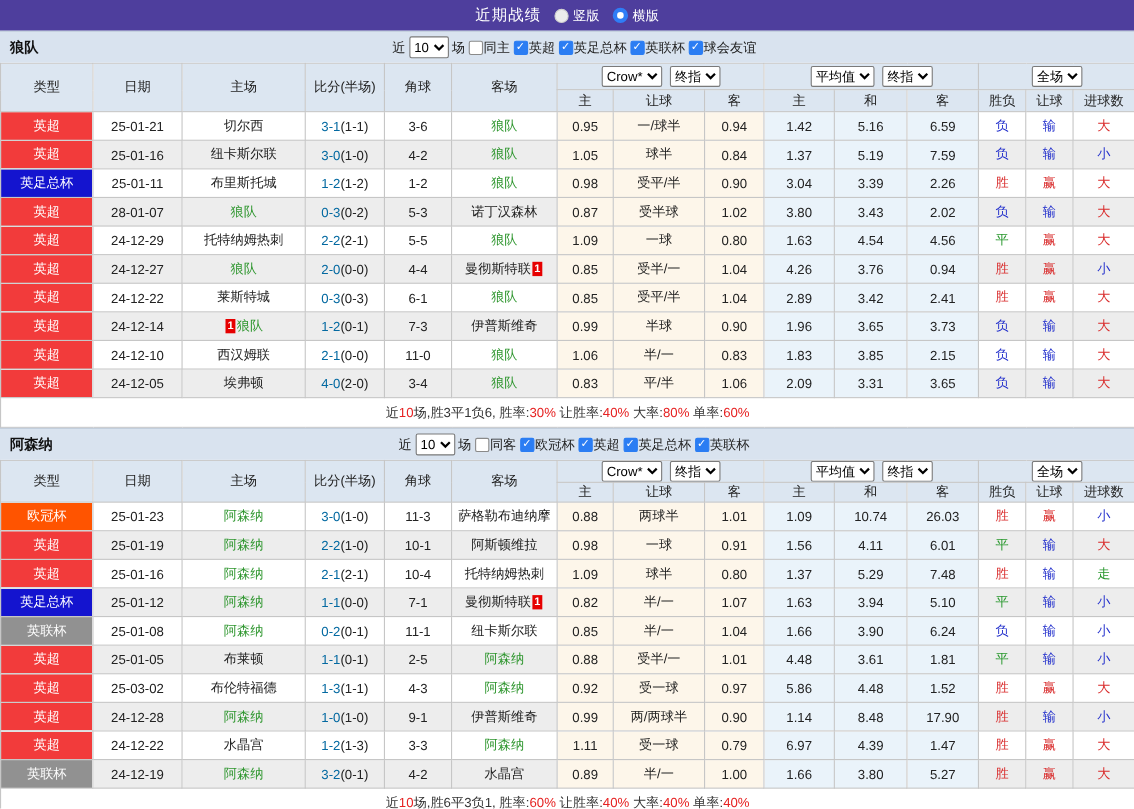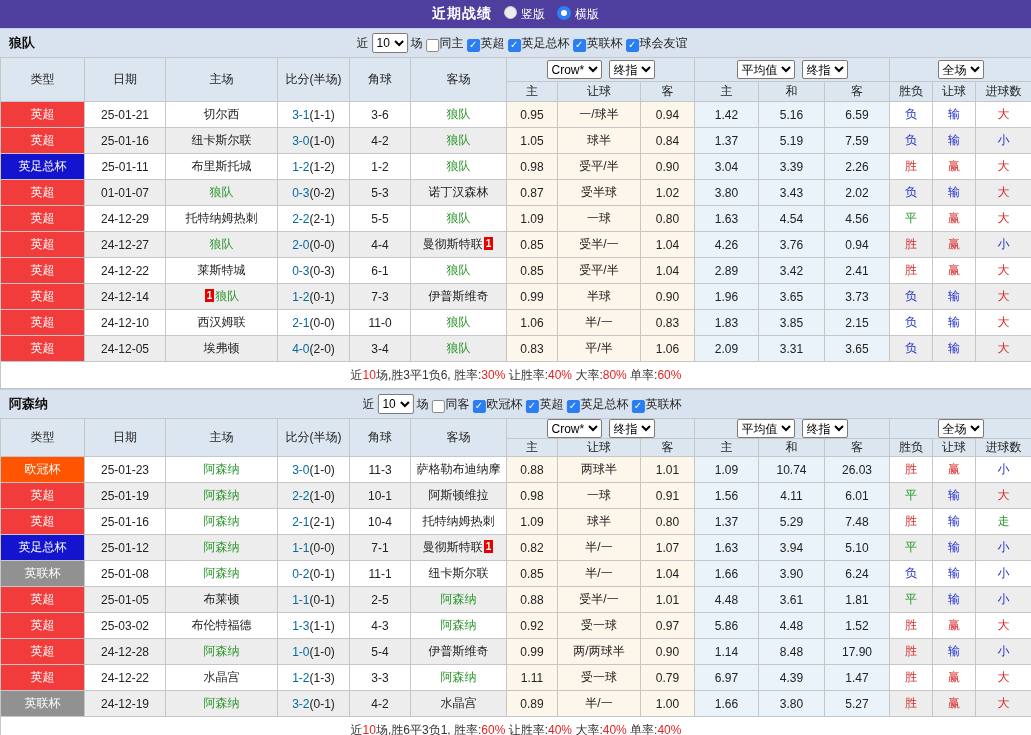--- a/index.html
+++ b/index.html
@@ -8,22 +8,22 @@
     font-family:"Liberation Sans","DejaVu Sans",sans-serif;
     -webkit-font-smoothing:antialiased;
   }
   .page{width:1031px;}
 
   
   .topbar{
     height:28px;background:#4e3e9d;color:#fff;
     display:flex;align-items:center;justify-content:center;gap:12px;
   }
-  .topbar .title{font-weight:bold;font-size:14px;letter-spacing:1px;}
-  .radio-opt{display:inline-flex;align-items:flex-start;gap:4px;font-size:12px;cursor:pointer;}
+  .topbar .title{font-weight:normal;font-size:14px;letter-spacing:1px;}
+  .radio-opt{display:inline-flex;align-items:center;gap:4px;font-size:12px;cursor:pointer;}
   .radio{
     width:13px;height:13px;border-radius:50%;
     background:#ececec;border:1px solid #cfcfcf;box-sizing:border-box;display:inline-block;
   }
   .radio.checked{width:14px;height:14px;background:#fff;border:4px solid #2f7df6;}
 
   
   .section-bar{
     height:28px;background:#d9e3ef;position:relative;
     display:flex;align-items:center;font-size:12px;color:#222;
@@ -31,21 +31,21 @@
   }
   .section-bar .team{font-weight:bold;font-size:13px;margin-left:9px;color:#111;}
   .controls{
     position:absolute;left:50%;top:0;height:100%;transform:translateX(-48%);
     display:flex;align-items:center;gap:3px;white-space:nowrap;
   }
   .controls select{
     font-size:12px;height:20px;background:#fff;border:1px solid #7a7a7a;border-radius:2px;
     font-family:inherit;
   }
-  .opt{display:inline-flex;align-items:flex-end;cursor:pointer;}
+  .opt{display:inline-flex;align-items:center;cursor:pointer;}
   .cb{
     width:13px;height:13px;box-sizing:border-box;border:1px solid #8a8a8a;border-radius:2px;
     background:#fff;display:inline-flex;align-items:center;justify-content:center;
     margin-right:1px;vertical-align:middle;
   }
   .cb.checked{background:#2b7df3;border-color:#2b7df3;color:#fff;}
   .cb.checked::after{content:"✓";font-size:10px;font-weight:bold;line-height:1;}
 
   
   table.grid{
@@ -233,21 +233,21 @@
     <td class="c-o">0.90</td>
     <td class="c-a">3.04</td>
     <td class="c-a">3.39</td>
     <td class="c-a">2.26</td>
     <td class="c-r" style="color: rgb(217, 43, 43);">胜</td>
     <td class="c-r" style="color: rgb(217, 43, 43);">赢</td>
     <td class="c-r" style="color: rgb(217, 43, 43);">大</td>
   </tr>
         <tr>
     <td class="c-type" style="background: rgb(242, 59, 59);">英超</td>
-    <td class="c-date">01-01-07</td>
+    <td class="c-date">28-01-07</td>
     <td class="c-team"><span class="tname focus">狼队</span></td>
     <td class="c-score"><span class="ft">0-3</span><span class="ht">(0-2)</span></td>
     <td class="c-corner">5-3</td>
     <td class="c-team"><span class="tname">诺丁汉森林</span></td>
     <td class="c-o">0.87</td>
     <td class="c-o">受半球</td>
     <td class="c-o">1.02</td>
     <td class="c-a">3.80</td>
     <td class="c-a">3.43</td>
     <td class="c-a">2.02</td>
@@ -570,21 +570,21 @@
     <td class="c-a">1.52</td>
     <td class="c-r" style="color: rgb(217, 43, 43);">胜</td>
     <td class="c-r" style="color: rgb(217, 43, 43);">赢</td>
     <td class="c-r" style="color: rgb(217, 43, 43);">大</td>
   </tr>
         <tr>
     <td class="c-type" style="background: rgb(242, 59, 59);">英超</td>
     <td class="c-date">24-12-28</td>
     <td class="c-team"><span class="tname focus">阿森纳</span></td>
     <td class="c-score"><span class="ft">1-0</span><span class="ht">(1-0)</span></td>
-    <td class="c-corner">5-4</td>
+    <td class="c-corner">9-1</td>
     <td class="c-team"><span class="tname">伊普斯维奇</span></td>
     <td class="c-o">0.99</td>
     <td class="c-o">两/两球半</td>
     <td class="c-o">0.90</td>
     <td class="c-a">1.14</td>
     <td class="c-a">8.48</td>
     <td class="c-a">17.90</td>
     <td class="c-r" style="color: rgb(217, 43, 43);">胜</td>
     <td class="c-r" style="color: rgb(35, 48, 204);">输</td>
     <td class="c-r" style="color: rgb(35, 48, 204);">小</td>

